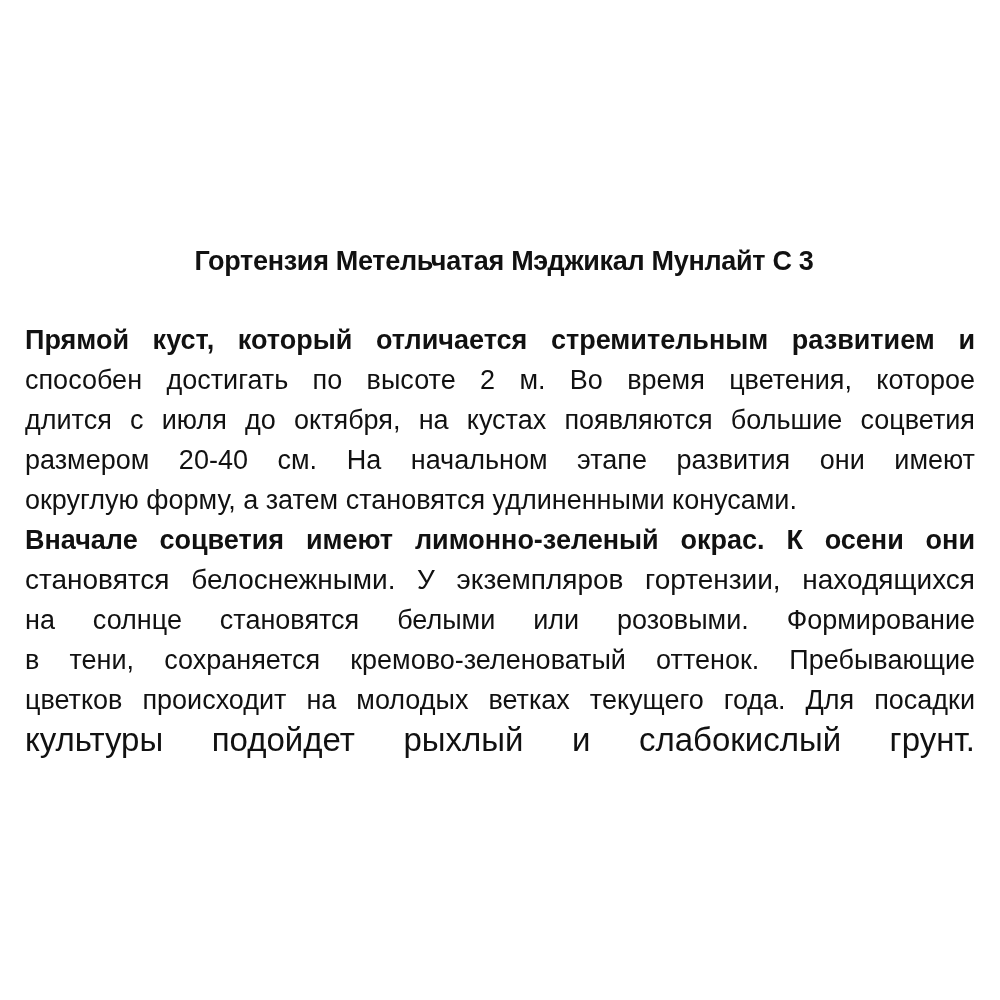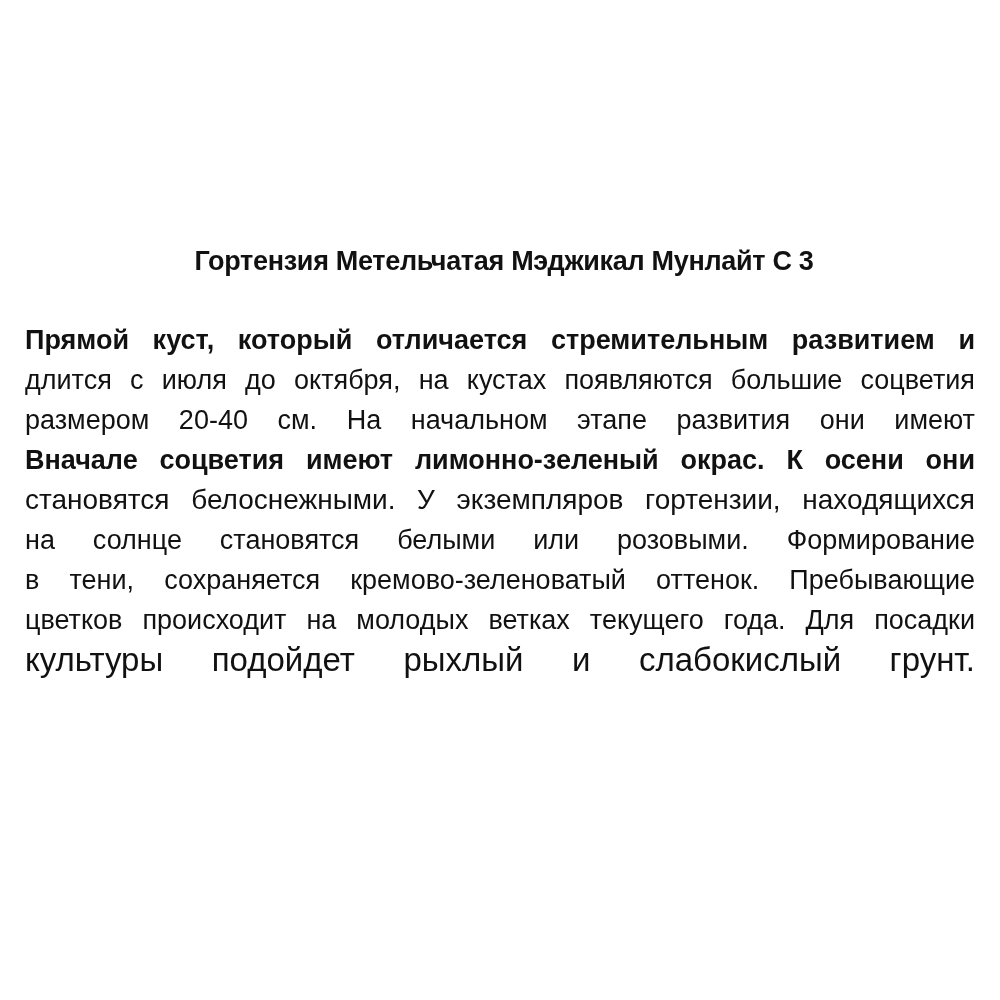--- a/index.html
+++ b/index.html
@@ -12,21 +12,23 @@
           text-align-last: justify; overflow: hidden; }
   .line.last { text-align-last: left; }
 </style>
 </head>
 <body>
 
 <div class="title">Гортензия Метельчатая Мэджикал Мунлайт С 3</div>
 
 <div class="body">
   <div class="line" style="white-space: normal; font-size: 27px; display: block; width: 950px; height: 40px; font-weight: bold;">Прямой куст, который отличается стремительным развитием и</div>
+  <div class="line" style="white-space: normal; font-size: 27px; display: block; width: 950px; height: 40px;">способен достигать по высоте 2 м. Во время цветения, которое</div>
   <div class="line" style="white-space: normal; font-size: 27px; display: block; width: 950px; height: 40px;">длится с июля до октября, на кустах появляются большие соцветия</div>
   <div class="line" style="white-space: normal; font-size: 27px; display: block; width: 950px; height: 40px;">размером 20-40 см. На начальном этапе развития они имеют</div>
+  <div class="line last" style="white-space: normal; font-size: 27px; display: block; width: 950px; height: 40px;">округлую форму, а затем становятся удлиненными конусами.</div>
   <div class="line" style="white-space: normal; font-size: 27px; display: block; width: 950px; height: 40px; font-weight: bold;">Вначале соцветия имеют лимонно-зеленый окрас. К осени они</div>
   <div class="line" style="white-space: normal; font-size: 28px; display: block; width: 950px; height: 40px;">становятся белоснежными. У экземпляров гортензии, находящихся</div>
   <div class="line" style="white-space: normal; font-size: 27px; display: block; width: 950px; height: 40px;">на солнце становятся белыми или розовыми. Формирование</div>
   <div class="line" style="white-space: normal; font-size: 27px; display: block; width: 950px; height: 40px;">в тени, сохраняется кремово-зеленоватый оттенок. Пребывающие</div>
   <div class="line" style="white-space: normal; font-size: 27px; display: block; width: 950px; height: 40px;">цветков происходит на молодых ветках текущего года. Для посадки</div>
   <div class="line last" style="white-space: normal; font-size: 33px; display: block; width: 950px; height: 40px;">культуры подойдет рыхлый и слабокислый грунт. Зимостойка.</div>
 </div>
 
 </body></html>

